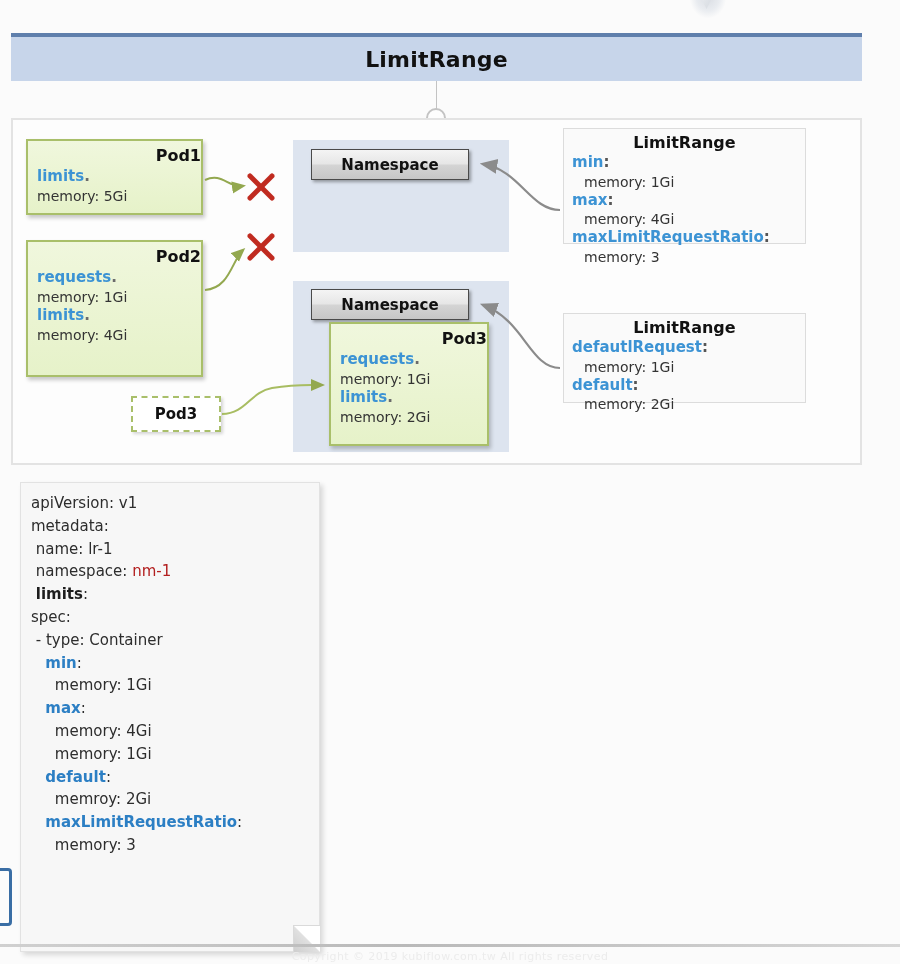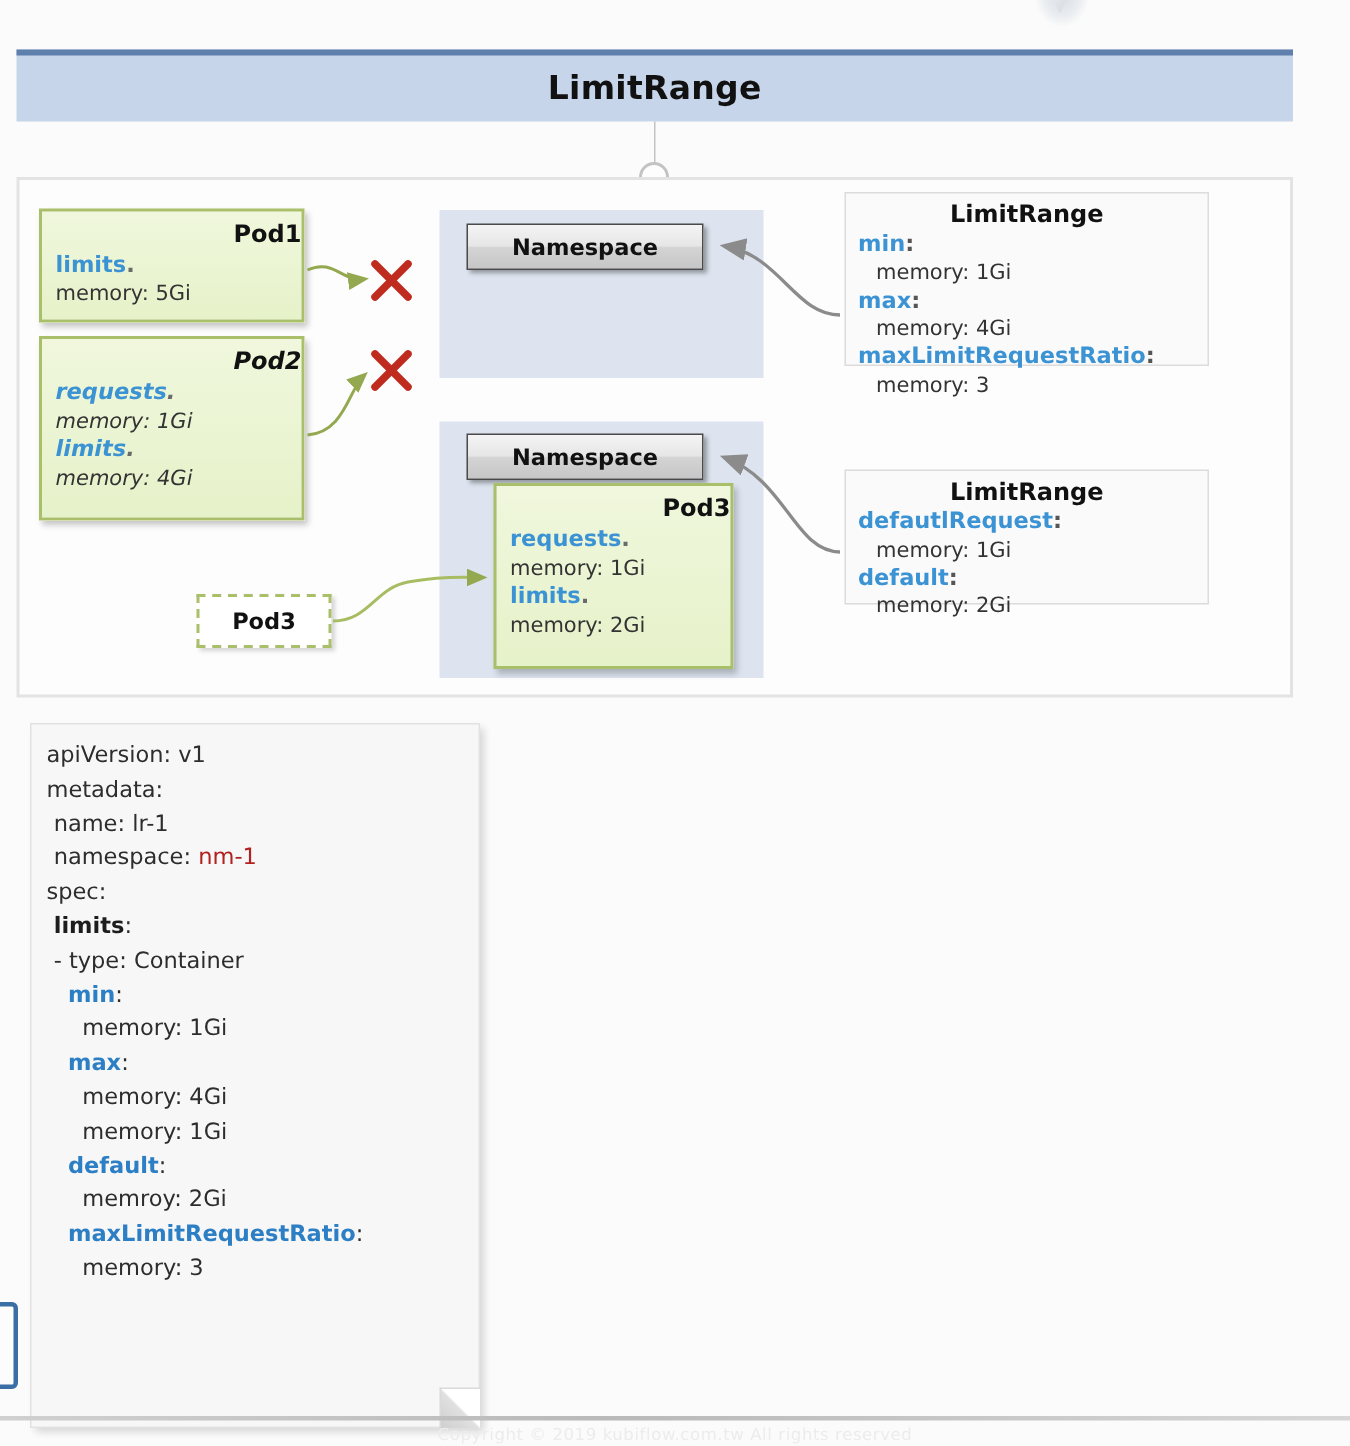--- a/index.html
+++ b/index.html
@@ -80,21 +80,21 @@
     padding:5px 0 4px 0;
   }
   .pod-title{
     text-align:right;font-weight:bold;font-size:16px;color:#111;margin-bottom:2px;
   }
   .pod-line{font-size:14px;color:#333;padding-left:9px;line-height:1.32;}
   .pod-line.key{color:#3c93d4;font-weight:bold;font-size:15px;}
   .pod-line.key .dot{color:#6b6b6b;font-weight:bold;}
 
   .pod1{left:26px;top:139px;width:177px;height:76px;}
-  .pod2{left:26px;top:224px;width:177px;height:123px;font-style:italic;}
+  .pod2{left:26px;top:240px;width:177px;height:137px;}
   .pod3-green{left:329px;top:322px;width:160px;height:124px;}
 
   .pod3-dashed{
     position:absolute;left:131px;top:396px;width:90px;height:36px;
     background:#fff;border:2px dashed #a9bf6a;box-sizing:border-box;
     box-shadow:2px 2px 3px rgba(0,0,0,.16);
     display:flex;align-items:center;justify-content:center;
     font-size:15px;font-weight:bold;color:#111;
   }
 
@@ -212,22 +212,22 @@
     <div class="lr-line key"><span>default</span><span style="color:#555">:</span></div>
     <div class="lr-line val">memory: 2Gi</div>
   </div>
 
   <div class="yaml">
     <div id="yaml-lines">
         <div class="ln">apiVersion:&nbsp;v1</div>
         <div class="ln">metadata:</div>
         <div class="ln">&nbsp;name:&nbsp;lr-1</div>
         <div class="ln">&nbsp;namespace:&nbsp;<span class="k-red">nm-1</span></div>
+        <div class="ln">&nbsp;<span class="k-bold">limits</span>:</div>
         <div class="ln">spec:</div>
-        <div class="ln">&nbsp;<span class="k-bold">limits</span>:</div>
         <div class="ln">&nbsp;-&nbsp;type:&nbsp;Container</div>
         <div class="ln">&nbsp;&nbsp;&nbsp;<span class="k-blue">min</span>:</div>
         <div class="ln">&nbsp;&nbsp;&nbsp;&nbsp;&nbsp;memory:&nbsp;1Gi</div>
         <div class="ln">&nbsp;&nbsp;&nbsp;<span class="k-blue">max</span>:</div>
         <div class="ln">&nbsp;&nbsp;&nbsp;&nbsp;&nbsp;memory:&nbsp;4Gi</div>
         <div class="ln">&nbsp;&nbsp;&nbsp;&nbsp;&nbsp;memory:&nbsp;1Gi</div>
         <div class="ln">&nbsp;&nbsp;&nbsp;<span class="k-blue">default</span>:</div>
         <div class="ln">&nbsp;&nbsp;&nbsp;&nbsp;&nbsp;memroy:&nbsp;2Gi</div>
         <div class="ln">&nbsp;&nbsp;&nbsp;<span class="k-blue">maxLimitRequestRatio</span>:</div>
         <div class="ln">&nbsp;&nbsp;&nbsp;&nbsp;&nbsp;memory:&nbsp;3</div>

